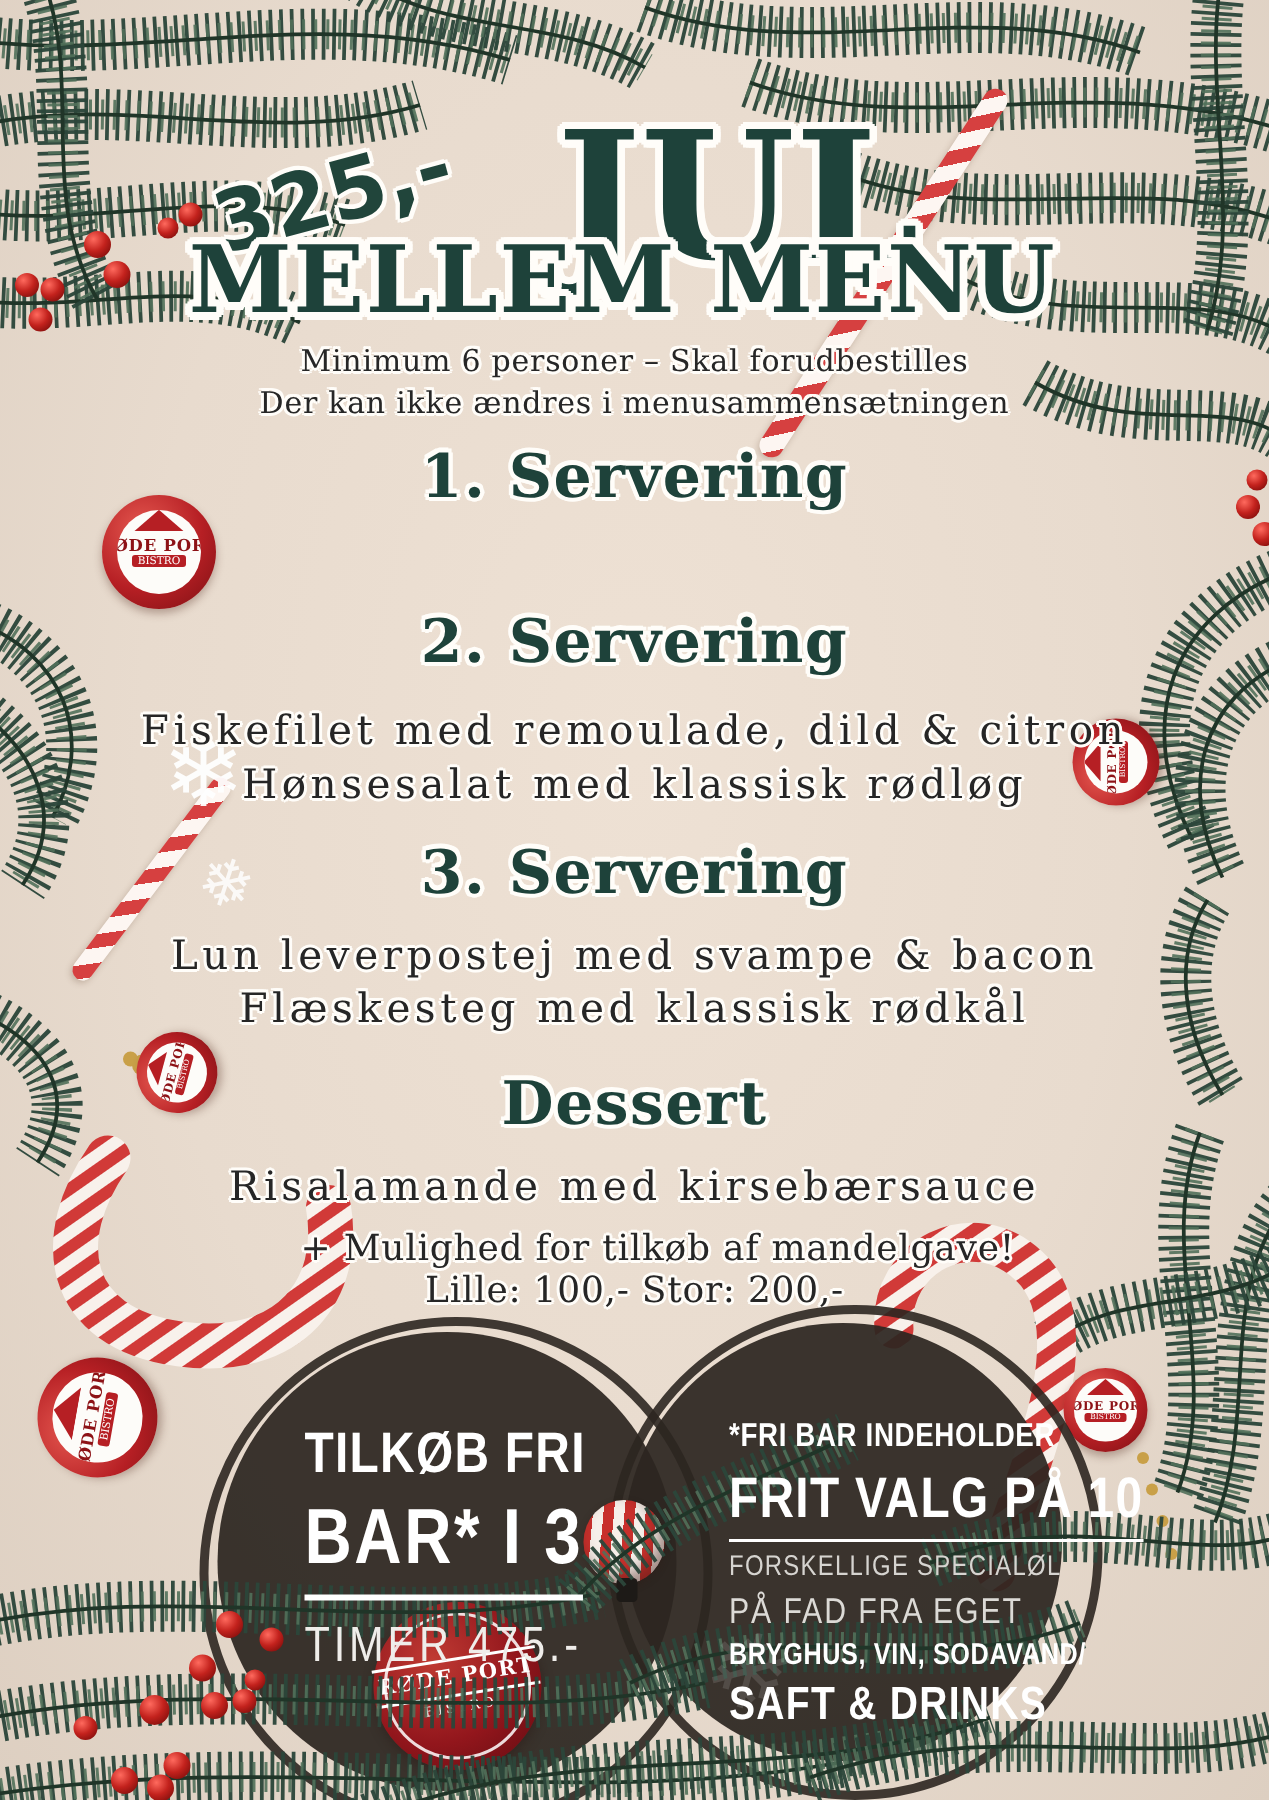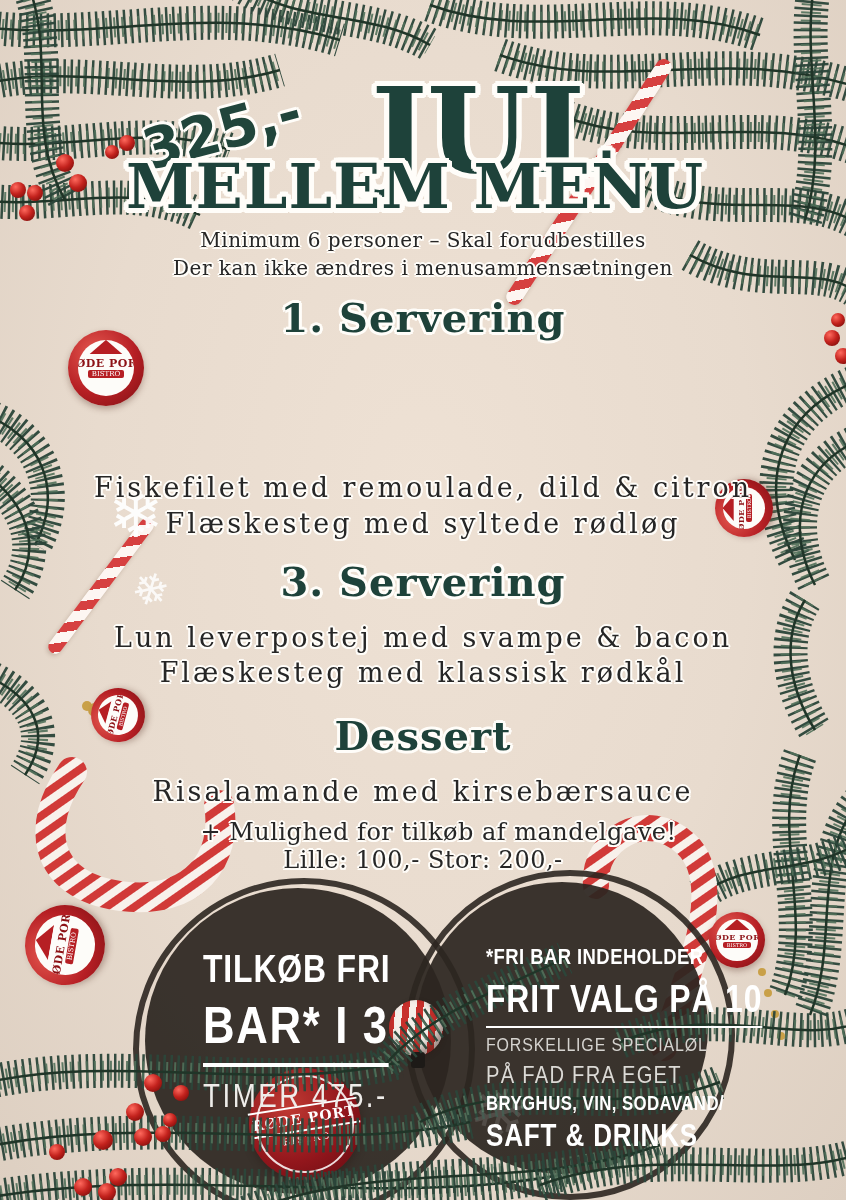--- a/index.html
+++ b/index.html
@@ -262,22 +262,23 @@
 
   <div class="layer z4">
     <div class="price ol3">325,-</div>
     <div class="trow title ol5">JUL</div>
     <div class="trow subtitle ol5">MELLEM MENU</div>
     <div class="trow note ol2" style="top:228px;">Minimum 6 personer – Skal forudbestilles</div>
     <div class="trow note ol2" style="top:256px;">Der kan ikke ændres i menusammensætningen</div>
 
     <div class="trow shead ol3" style="top:294px;">1. Servering</div>
 
+    <div class="trow shead ol3" style="top:404px;">2. Servering</div>
     <div class="trow dish ol2" style="top:472px;">Fiskefilet med remoulade, dild &amp; citron</div>
-    <div class="trow dish ol2" style="top:508px;">Flæskesteg med syltede rødløg</div>
+    <div class="trow dish ol2" style="top:508px;">Hønsesalat med klassisk rødløg</div>
 
     <div class="trow shead ol3" style="top:558px;">3. Servering</div>
     <div class="trow dish ol2" style="top:622px;">Lun leverpostej med svampe &amp; bacon</div>
     <div class="trow dish ol2" style="top:657px;">Flæskesteg med klassisk rødkål</div>
 
     <div class="trow dish ol2" style="top:776px;">Risalamande med kirsebærsauce</div>
     <div class="trow shead ol3" style="top:712px;">Dessert</div>
 
     <div class="trow addon ol2" style="top:818px;padding-left:31px;">+ Mulighed for tilkøb af mandelgave!</div>
     <div class="trow addon ol2" style="top:846px;">Lille: 100,- Stor: 200,-</div>

